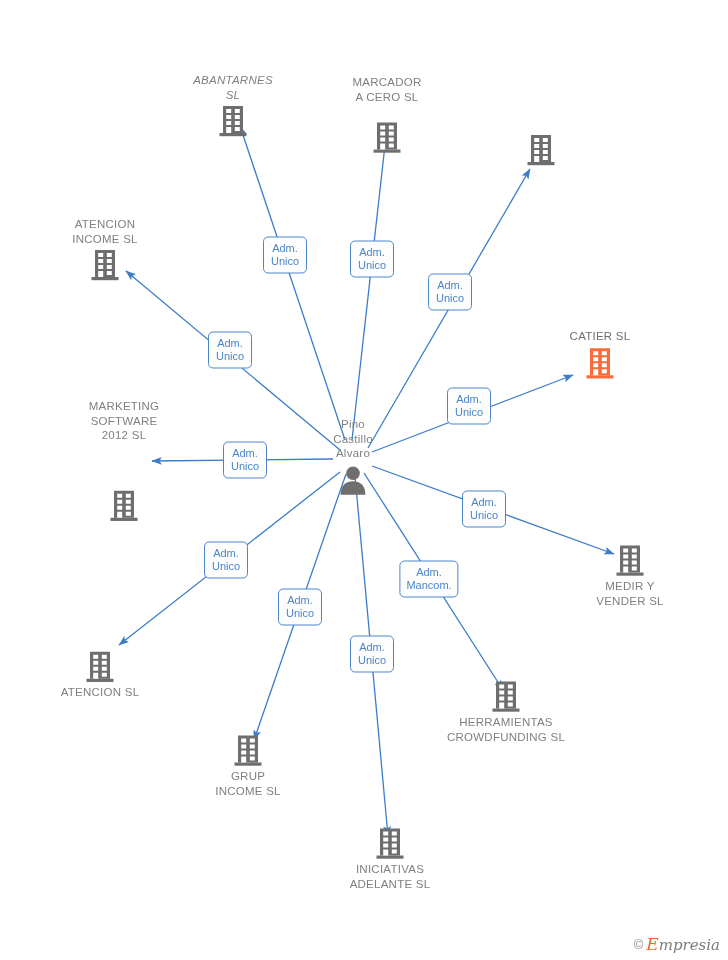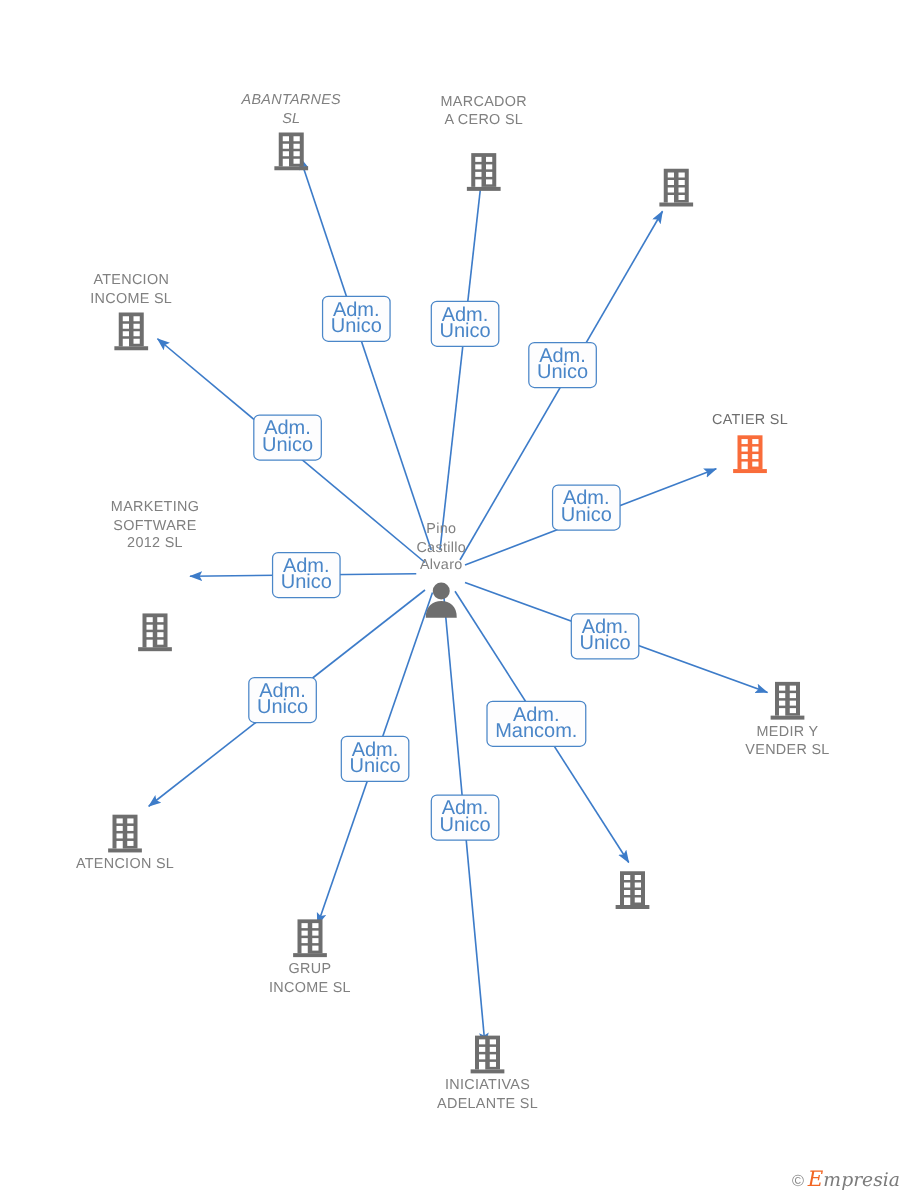--- a/index.html
+++ b/index.html
@@ -48,21 +48,21 @@
   svg.bldg { display: block; }
 
   .edge-label {
     position: absolute;
     transform: translate(-50%, -50%);
     box-sizing: border-box;
     background: #fdfdfe;
     border: 1px solid #4a86c8;
     border-radius: 5px;
     color: #4a86c8;
-    font-size: 16px;
+    font-size: 11px;
     line-height: 13px;
     text-align: center;
     padding: 4px 6px 5px 6px;
     white-space: pre-line;
     min-width: 44px;
   }
   .watermark {
     position: absolute;
     right: 8px;
     bottom: 6px;
@@ -252,20 +252,22 @@
             <rect x="8.2" y="10" width="5" height="4" fill="#ffffff"></rect>
             <rect x="16.8" y="10" width="5" height="4" fill="#ffffff"></rect>
             <rect x="8.2" y="16" width="5" height="4" fill="#ffffff"></rect>
             <rect x="16.8" y="16" width="5" height="4" fill="#ffffff"></rect>
             <rect x="8.2" y="22" width="5" height="6" fill="#ffffff"></rect>
             <rect x="16.8" y="22" width="5" height="4" fill="#ffffff"></rect>
           </svg>
         </div>
       </div>
       <div class="node label-below" style="left: 506px; top: 712px;">
+        <div class="node-label">HERRAMIENTAS
+CROWDFUNDING SL</div>
         <div class="node-icon">
           <svg class="bldg" width="30" height="32" viewBox="0 0 30 32" xmlns="http://www.w3.org/2000/svg">
             <rect x="5" y="1" width="20" height="27" fill="#6e6e6e"></rect>
             <rect x="1.5" y="28" width="27" height="3.2" fill="#6e6e6e"></rect>
             <rect x="8.2" y="4" width="5" height="4" fill="#ffffff"></rect>
             <rect x="16.8" y="4" width="5" height="4" fill="#ffffff"></rect>
             <rect x="8.2" y="10" width="5" height="4" fill="#ffffff"></rect>
             <rect x="16.8" y="10" width="5" height="4" fill="#ffffff"></rect>
             <rect x="8.2" y="16" width="5" height="4" fill="#ffffff"></rect>
             <rect x="16.8" y="16" width="5" height="4" fill="#ffffff"></rect>

